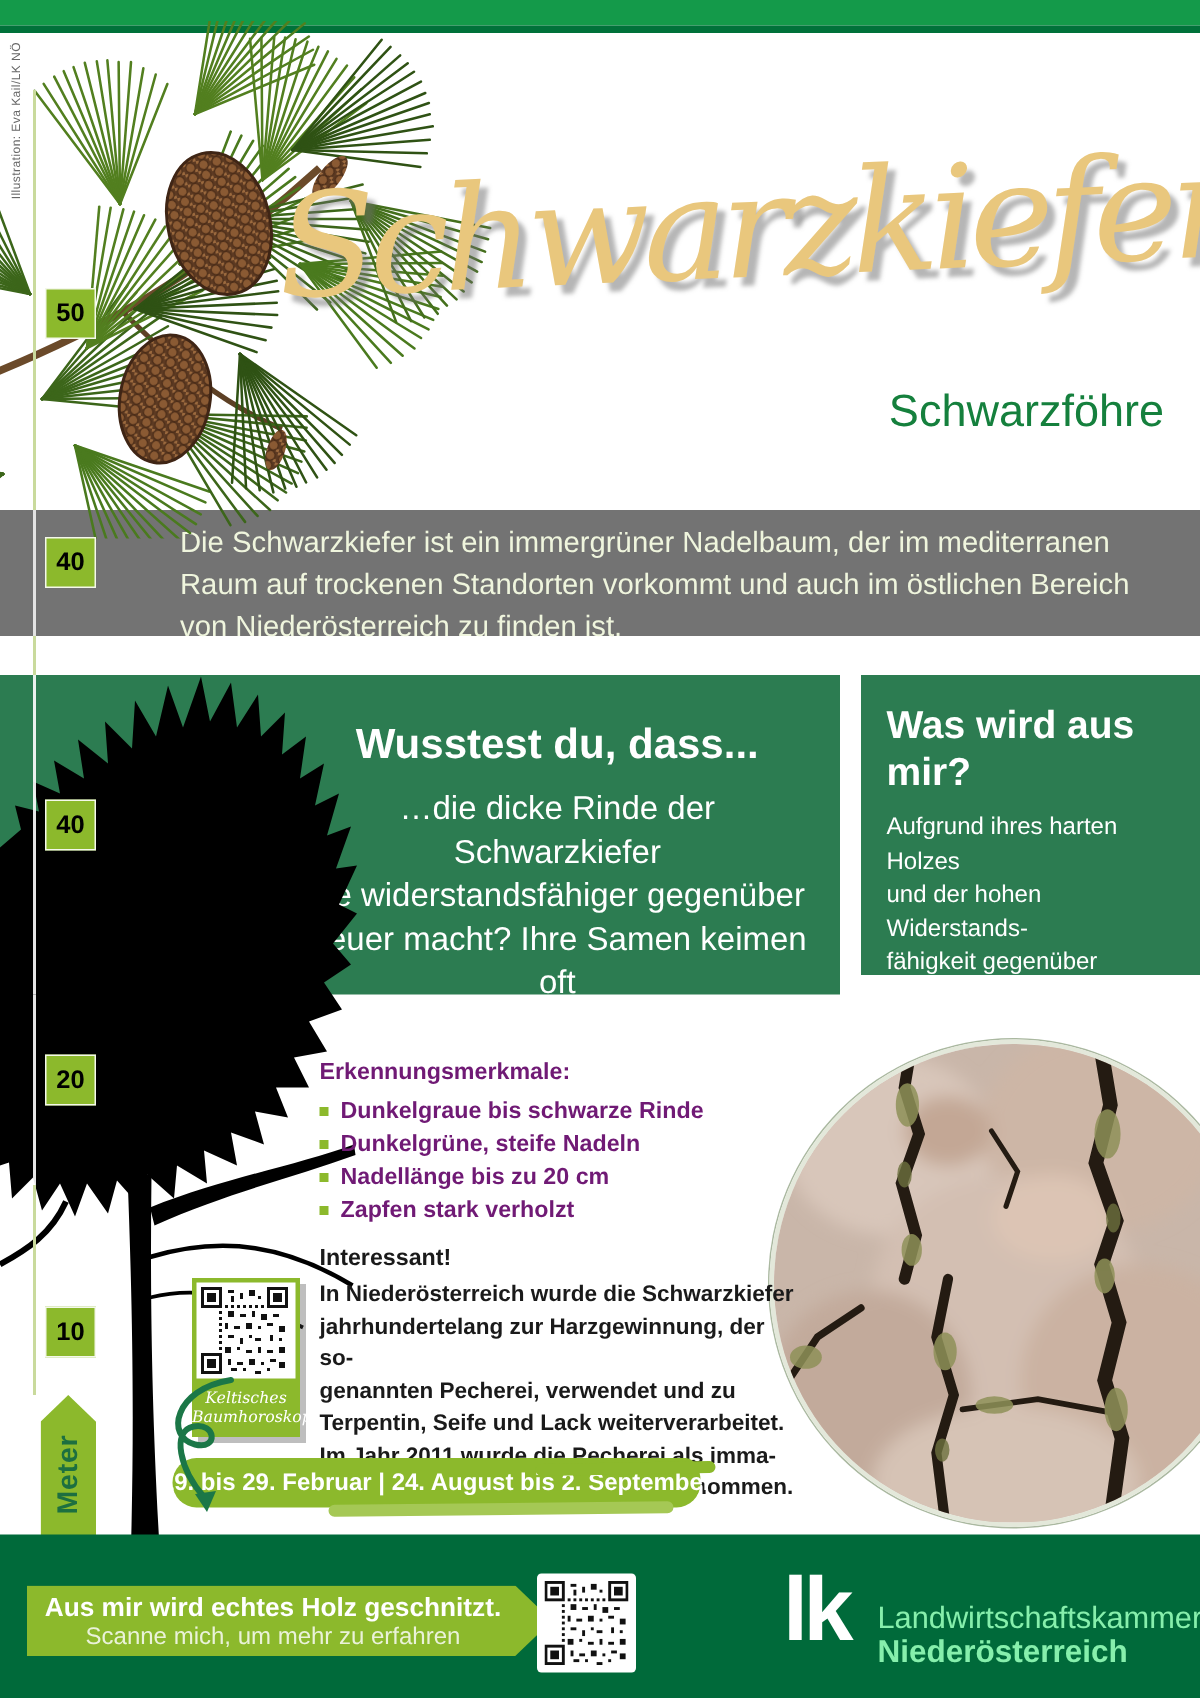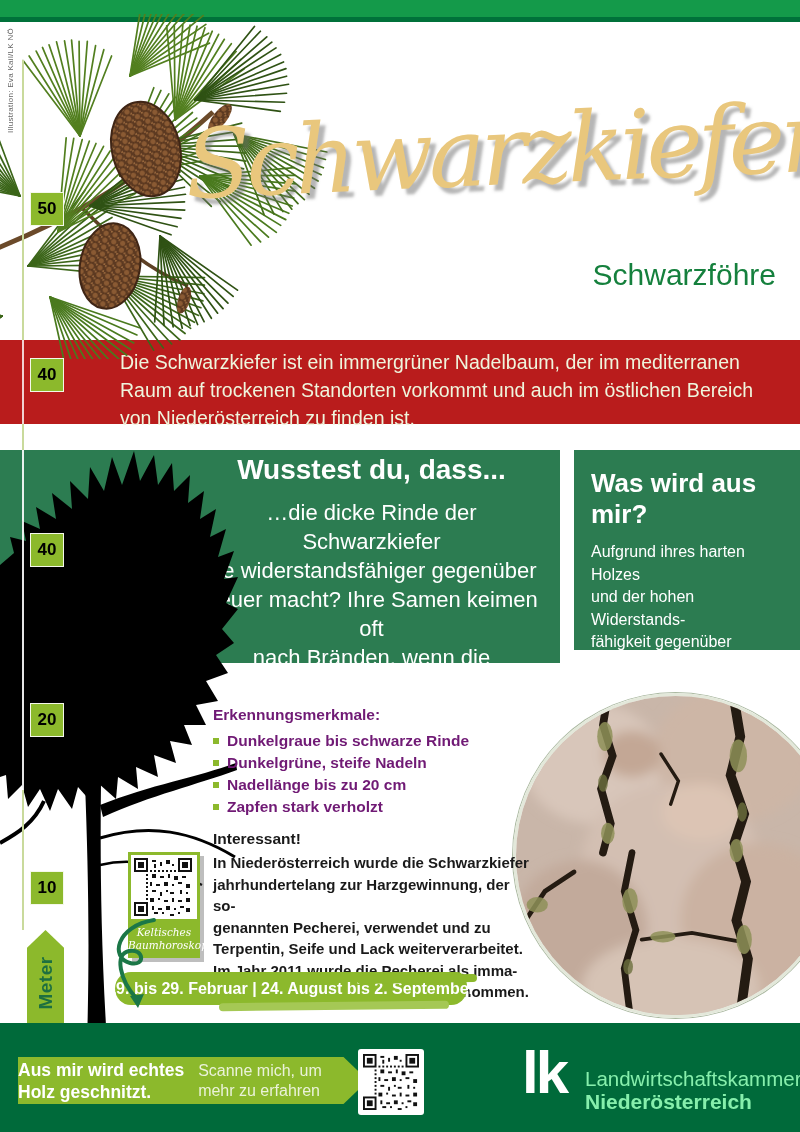--- a/index.html
+++ b/index.html
@@ -37,33 +37,33 @@
                   color:#1d6f40; font-weight:bold; font-size:19px; letter-spacing:.5px; }
 
   
   .title { position:absolute; left:185px; top:96px; width:605px; text-align:center; z-index:3;
            font-family:"DejaVu Serif", serif; font-style:italic; font-size:96px; letter-spacing:-5px;
            color:#e9c77d; transform:rotate(-2.5deg);
            text-shadow:5px 6px 3px rgba(110,110,110,.5); white-space:nowrap; }
   .subtitle { position:absolute; right:24px; top:258px; font-size:30px; color:#15803d; z-index:3; }
 
   
-  .band { position:absolute; left:0; top:340px; width:800px; height:84px; background:#b91c1c; z-index:2; }
+  .band { position:absolute; left:0; top:340px; width:800px; height:84px; background:#737373; z-index:2; }
   .band-text { position:absolute; left:120px; top:8px; width:640px; font-size:19.5px; line-height:28px;
                color:#eff5dd; white-space:pre-line; }
 
   
   .branch-art { position:absolute; left:-12px; top:14px; width:370px; height:345px; z-index:3; }
 
   
   .tree-art { position:absolute; left:0; top:433px; width:240px; height:610px; z-index:3; }
 
   
   .fact-box { position:absolute; left:0; top:450px; width:560px; height:213px; background:#2c7c51; z-index:2;
-              color:#fff; text-align:center; padding:4px 12px 0 195px; }
+              color:#fff; text-align:center; padding:30px 12px 0 195px; }
   .fact-box h2 { font-size:28px; font-weight:bold; margin-bottom:12px; }
   .fact-box p { font-size:22px; line-height:29px; white-space:pre-line; }
 
   .usage-box { position:absolute; left:574px; top:450px; width:226px; height:200px; background:#2c7c51; z-index:2;
                color:#fff; padding:18px 14px 0 17px; }
   .usage-box h2 { font-size:26px; font-weight:bold; margin-bottom:11px; }
   .usage-box p { font-size:16px; line-height:22.5px; white-space:pre-line; }
 
   
   .ident { position:absolute; left:213px; top:706px; width:300px; z-index:4; color:#701a75; }
@@ -100,21 +100,21 @@
   .dates::before { content:""; position:absolute; right:-10px; top:3px; width:120px; height:8px;
            background:#8cb92c; border-radius:4px; transform:rotate(-1deg); }
   .dates::after { content:""; position:absolute; right:18px; bottom:-5px; width:230px; height:8px;
            background:#a5c855; border-radius:4px; transform:rotate(-.6deg); }
   .dates span { color:#fff; font-weight:bold; font-size:16px; white-space:nowrap; }
 
   
   .footer { position:absolute; left:0; top:1023px; width:800px; height:109px; background:#006a3a; z-index:7; }
   .f-banner { position:absolute; left:18px; top:34px; width:350px; height:47px; background:#8cb92c;
               clip-path:polygon(0 0, 93% 0, 100% 50%, 93% 100%, 0 100%);
-              display:flex; flex-direction:row; align-items:center; justify-content:center; padding-right:22px; }
+              display:flex; flex-direction:column; align-items:center; justify-content:center; padding-right:22px; }
   .f-banner .l1 { color:#fff; font-weight:bold; font-size:17.5px; line-height:22px; }
   .f-banner .l2 { color:rgba(255,255,255,.82); font-size:16px; line-height:20px; }
   .f-qr { position:absolute; left:358px; top:26px; width:66px; height:66px; background:#fff; border-radius:3px; padding:5px; }
   .f-qr svg { display:block; width:56px; height:56px; }
   .f-logo { position:absolute; left:522px; top:20px; color:#fff; font-weight:bold; font-size:60px;
             letter-spacing:-3px; line-height:60px; }
   .f-org { position:absolute; left:585px; top:44px; color:#86efac; }
   .f-org .o1 { font-size:20.5px; line-height:23px; font-weight:normal; }
   .f-org .o2 { font-size:21px; line-height:24px; font-weight:bold; }
 </style>

